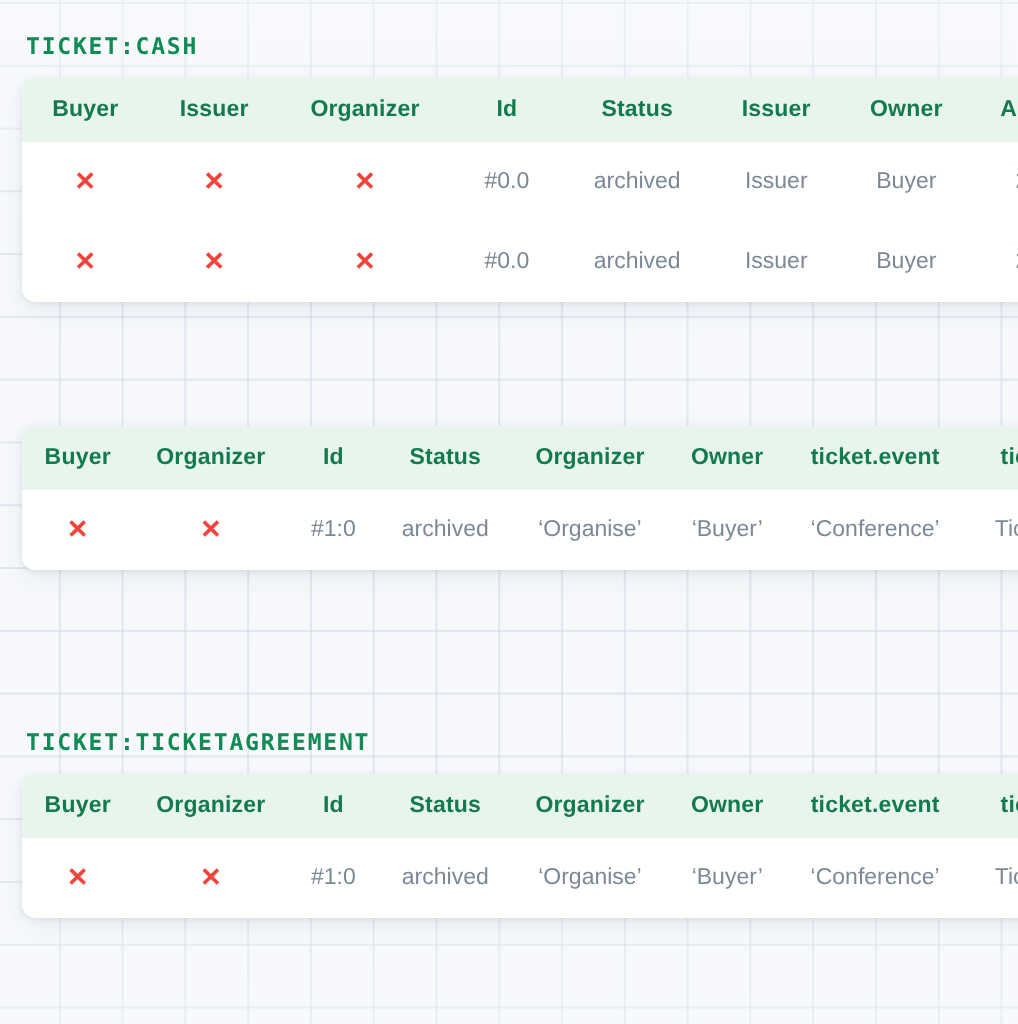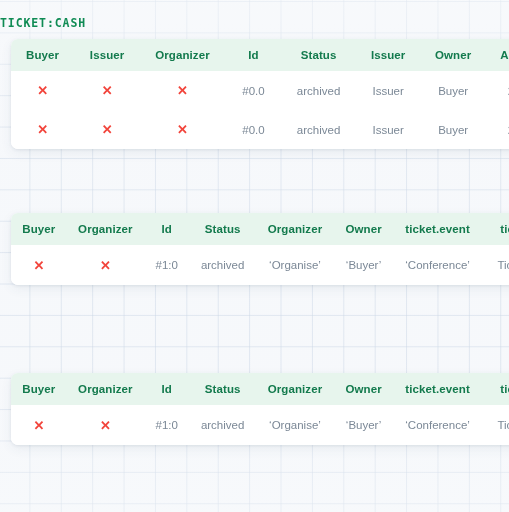--- a/index.html
+++ b/index.html
@@ -44,20 +44,21 @@
     left: 0;
     right: 0;
   }
 
   .section-title {
     font-family: "DejaVu Sans Mono", "Liberation Mono", monospace;
     font-size: 11.5px;
     font-weight: bold;
     color: #0f8b54;
     letter-spacing: 0.9px;
+    padding-left: 13px;
     white-space: nowrap;
   }
 
   .card {
     margin-left: 11px;
     margin-right: -50px;   
     margin-top: 9px;
     background: #ffffff;
     border-radius: 7px;
     box-shadow: 0 1px 3px rgba(60,80,110,0.10), 0 4px 12px rgba(60,80,110,0.07);
@@ -182,20 +183,21 @@
             <td>‘Buyer’</td>
             <td>‘Conference’</td>
             <td class="wrapcell">Ticket:C V</td>
           </tr>
         </tbody>
       </table>
     </div>
   </div>
 
   <div class="section" style="top:364px;">
+    <div class="section-title">TICKET:TICKETAGREEMENT</div>
     <div class="card">
       <table>
         <thead>
           <tr>
             <th style="width:46px;">Buyer</th>
             <th style="width:68px;">Organizer</th>
             <th style="width:36px;">Id</th>
             <th style="width:58px;">Status</th>
             <th style="width:70px;">Organizer</th>
             <th style="width:50px;">Owner</th>

